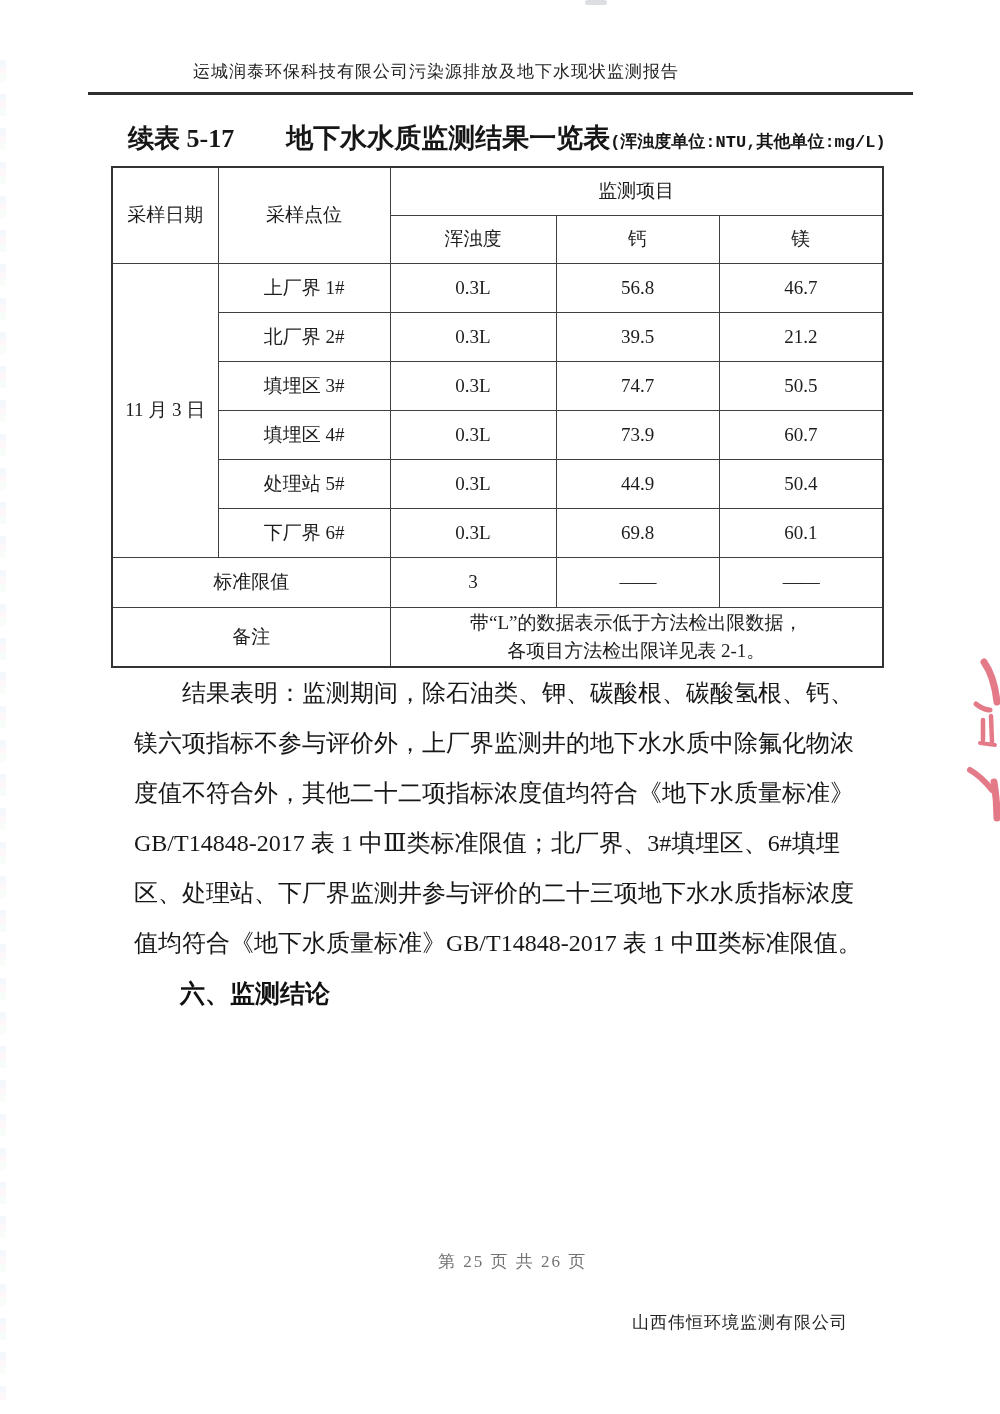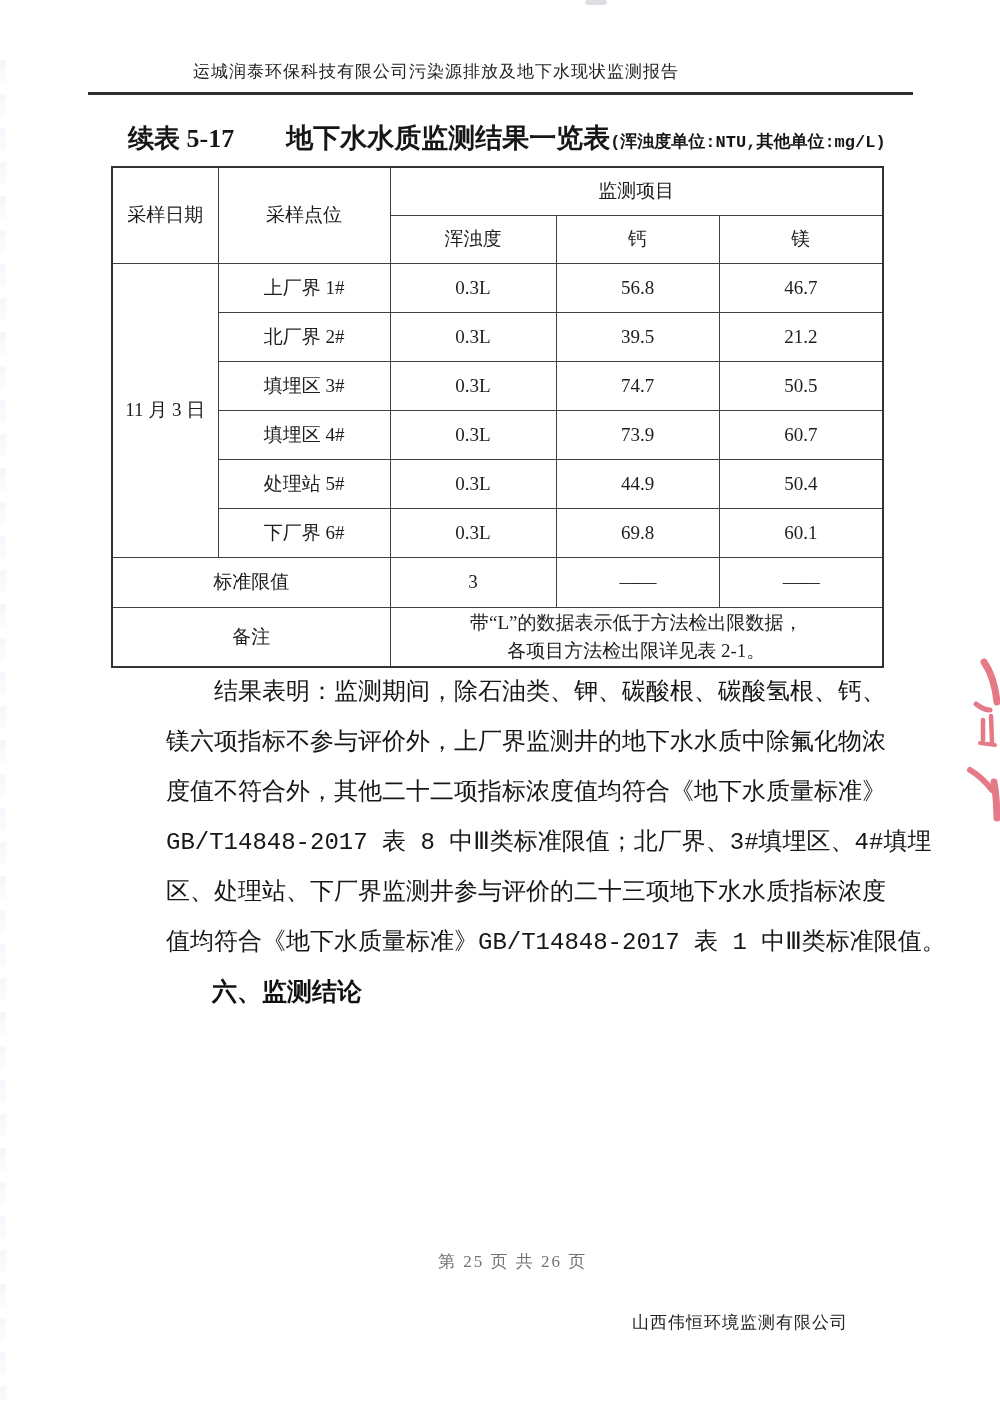--- a/index.html
+++ b/index.html
@@ -32,21 +32,21 @@
     border-collapse:collapse; table-layout:fixed;
     border:2.5px solid #333333;
   }
   table.results td {
     border:1.6px solid #3f3f3f; text-align:center; vertical-align:middle;
     font-size:19px; padding:0; color:#1d1d1d;
   }
   td.note-cell {font-size:18px; line-height:28px;}
   td.dash {letter-spacing:-1px;}
   
-  .body-text {position:absolute; left:166px; top:668px; width:706px;font-family:Liberation Mono, monospace;}
+  .body-text {position:absolute; left:134px; top:668px; width:706px;}
   .bline {
     height:50px; line-height:50px; font-size:24px;
     text-align:justify; text-align-last:justify; white-space:nowrap;
     color:#171717;
   }
   .p2 .bline {height:51px; line-height:51px;}
   .indent {padding-left:48px;}
   .section-heading {
     height:52px; line-height:52px; font-size:25px; font-weight:700;
     padding-left:46px; color:#111111;
@@ -156,21 +156,21 @@
       </td>
     </tr>
   </tbody>
     </table>
 
   <div class="body-text">
     <div class="para p1">
       <div class="bline indent">结果表明：监测期间，除石油类、钾、碳酸根、碳酸氢根、钙、</div>
       <div class="bline">镁六项指标不参与评价外，上厂界监测井的地下水水质中除氟化物浓</div>
       <div class="bline">度值不符合外，其他二十二项指标浓度值均符合《地下水质量标准》</div>
-      <div class="bline">GB/T14848-2017 表 8 中Ⅲ类标准限值；北厂界、3#填埋区、4#填埋</div>
+      <div class="bline">GB/T14848-2017 表 1 中Ⅲ类标准限值；北厂界、3#填埋区、6#填埋</div>
       <div class="bline">区、处理站、下厂界监测井参与评价的二十三项地下水水质指标浓度</div>
       <div class="bline">值均符合《地下水质量标准》GB/T14848-2017 表 1 中Ⅲ类标准限值。</div>
     </div>
     <div class="section-heading">六、监测结论</div>
   </div>
 
   <span class="footer-pageinfo">第 25 页 共 26 页</span>
   <span class="footer-company">山西伟恒环境监测有限公司</span>
 
   <svg class="stamp" viewBox="0 0 42 210" xmlns="http://www.w3.org/2000/svg">

